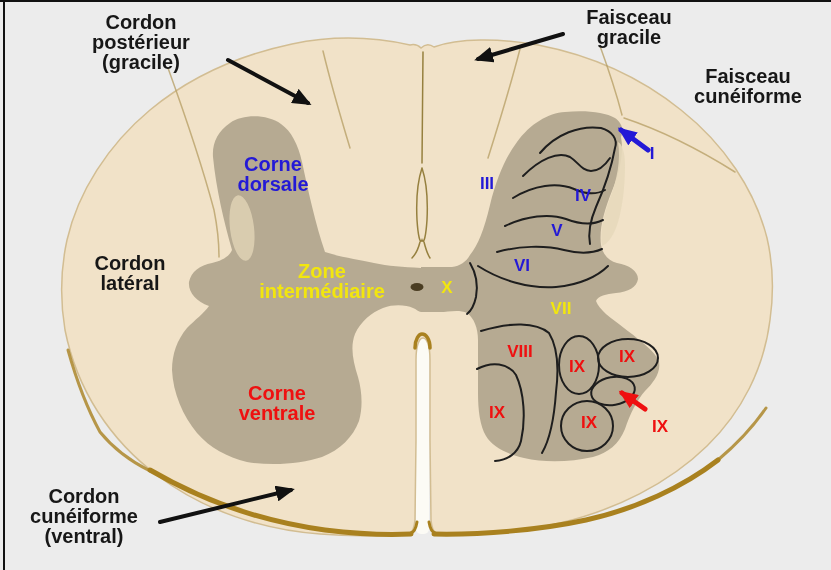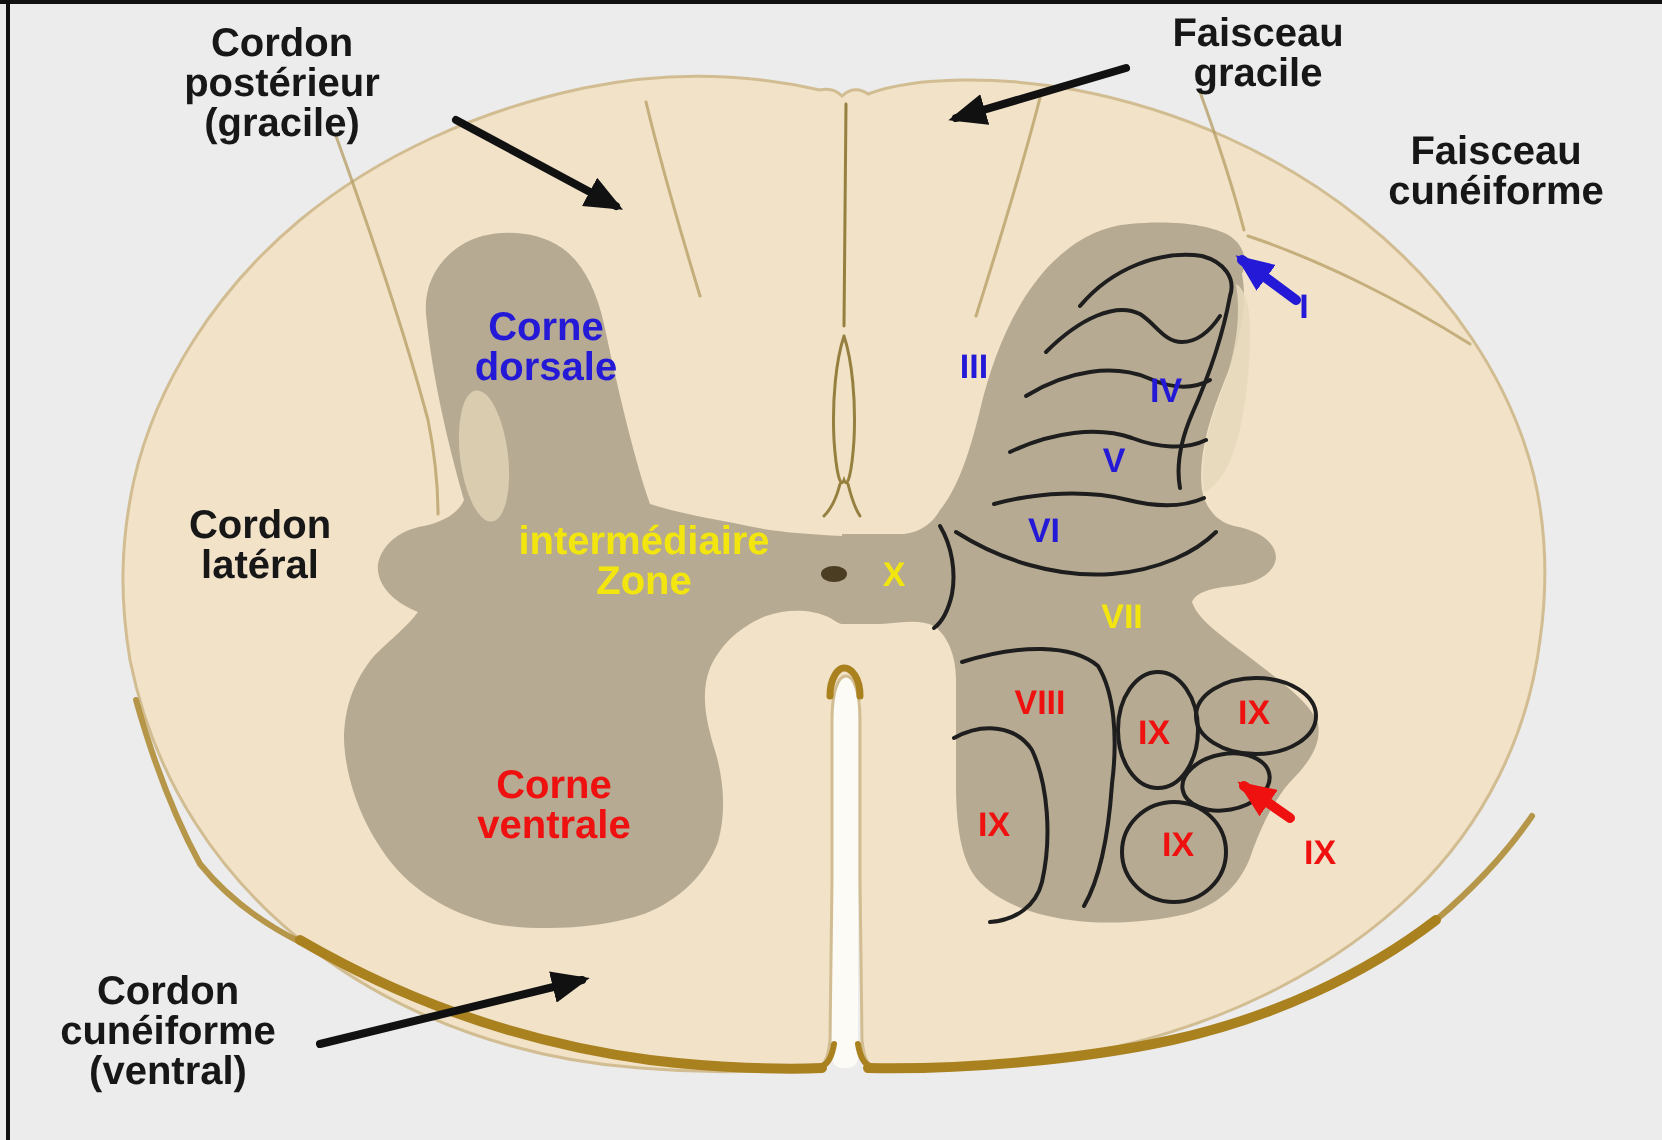--- a/index.html
+++ b/index.html
@@ -139,22 +139,22 @@
   </div>
   <div class="lbl c-blue" style="left:273px;top:154px;">
     <div>Corne</div>
     <div>dorsale</div>
   </div>
   <div class="lbl c-black" style="left:130px;top:253px;">
     <div>Cordon</div>
     <div>latéral</div>
   </div>
   <div class="lbl c-yellow" style="left:322px;top:261px;">
+    <div>Zone</div>
     <div>intermédiaire</div>
-    <div>Zone</div>
   </div>
   <div class="lbl c-red" style="left:277px;top:383px;">
     <div>Corne</div>
     <div>ventrale</div>
   </div>
   <div class="lbl c-black" style="left:84px;top:486px;">
     <div>Cordon</div>
     <div>cunéiforme</div>
     <div>(ventral)</div>
   </div>

